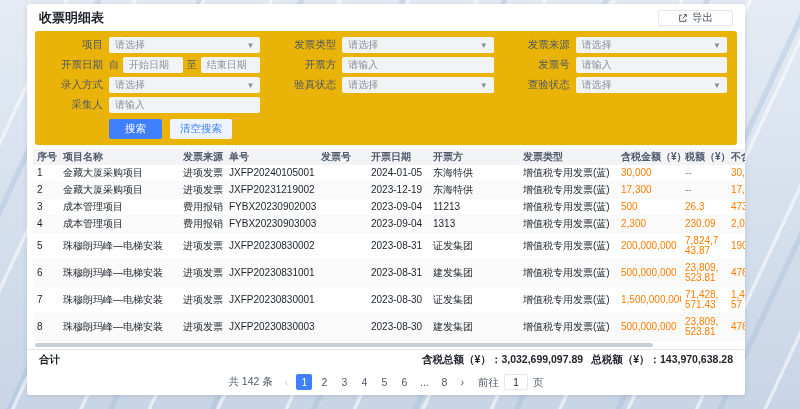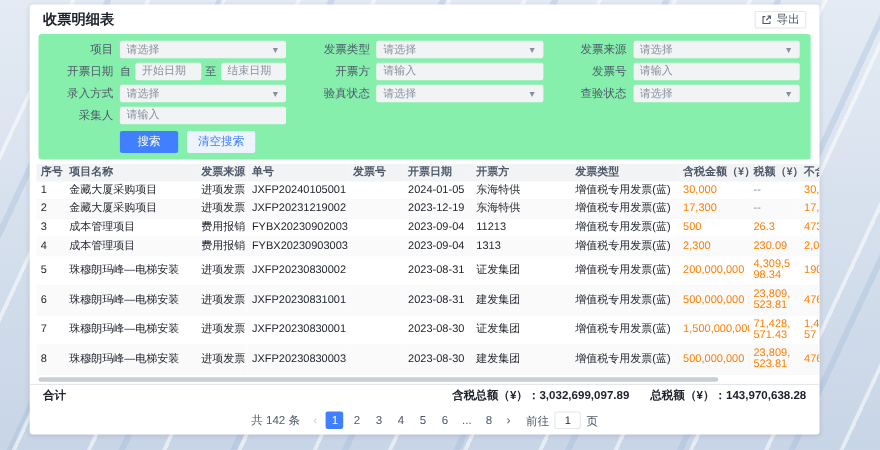--- a/index.html
+++ b/index.html
@@ -12,25 +12,25 @@
       repeating-linear-gradient(115deg, rgba(160,185,215,0) 0px, rgba(160,185,215,0) 86px, rgba(160,185,215,.35) 87px, rgba(160,185,215,.35) 92px),
       linear-gradient(180deg,#e4ebf4,#c8d5e6);
   }
   .card {
     position:absolute; left:27px; top:4px; width:718px; height:391px;
     background:#fff; border-radius:3px; box-shadow:0 1px 5px rgba(29,33,41,.12);
     display:flex; flex-direction:column; overflow:hidden;
   }
   .card-header { display:flex; align-items:center; justify-content:space-between; padding:5px 12px 2px; }
   .card-title { font-size:13px; font-weight:700; color:#1d2129; }
-  .export-btn { display:flex; align-items:center; gap:4px; height:16px; padding:0 5px; background:#fff;
+  .export-btn { display:flex; align-items:center; gap:4px; height:16px; padding:0 19px; background:#fff;
     border:1px solid #e5e6eb; border-radius:2px; color:#4e5969; font-size:10.5px; cursor:pointer; }
   .export-btn svg { display:block; }
 
-  .filter-panel { margin:2px 8px 0; background:#86efac; border-radius:3px; padding:6px 10px; }
+  .filter-panel { margin:2px 8px 0; background:#eab308; border-radius:3px; padding:6px 10px; }
   .filter-grid { display:grid; grid-template-columns:1fr 1fr 1fr; column-gap:18px; row-gap:4px; }
   .field { display:flex; align-items:center; height:16px; min-width:0; }
   .field > label { width:58px; flex:none; text-align:right; margin-right:6px; font-size:10.5px; color:#4e5969; white-space:nowrap; }
   .select, .txt-input {
     flex:1; min-width:0; height:16px; background:#f2f3f5; border:none; border-radius:2px;
     display:flex; align-items:center; padding:0 6px; font-size:10px; color:#86909c;
     font-family:inherit; outline:none;
   }
   input.txt-input { display:inline-block; line-height:16px;font-family:Liberation Serif, serif; }
   input.txt-input::placeholder { color:#86909c; }
@@ -51,21 +51,21 @@
   td.nowrap { white-space:nowrap; }
   td.wrap { word-break:break-all; }
   .num { color:#ff7d00; }
   .muted { color:#86909c; }
 
   .hscroll { height:4px; margin:2px 8px; background:transparent; }
   .hscroll .thumb { width:88%; height:4px; background:#c9cdd4; border-radius:2px; }
 
   .summary { display:flex; align-items:center; padding:3px 12px; border-top:1px solid #e5e6eb;
     font-size:10.5px; font-weight:700; color:#1d2129; }
-  .sum-values { margin-left:auto; display:flex; gap:19px; white-space:nowrap; }
+  .sum-values { margin-left:auto; display:flex; gap:8px; white-space:nowrap; }
 
   .pagination { margin-top:auto; display:flex; align-items:center; justify-content:center; gap:6px;
     padding:4px 0 5px; font-size:10.5px; color:#4e5969; }
   .pg-total { margin-right:4px; }
   .arrow { border:none; background:transparent; font-size:11px; line-height:16px; height:16px; padding:0 2px; cursor:pointer; font-family:inherit; }
   .arrow.prev { color:#c9cdd4; }
   .arrow.next { color:#4e5969; }
   .pages { display:flex; gap:4px; }
   .page { min-width:16px; height:16px; line-height:16px; text-align:center; padding:0 3px;
     border:none; background:transparent; color:#4e5969; font-size:10.5px; border-radius:2px; cursor:pointer; font-family:inherit; }
@@ -255,21 +255,21 @@
           <tr>
             <td class="nowrap">5</td>
             <td class="nowrap">珠穆朗玛峰—电梯安装</td>
             <td class="nowrap">进项发票</td>
             <td class="nowrap">JXFP20230830002</td>
             <td class="nowrap"></td>
             <td class="nowrap">2023-08-31</td>
             <td class="nowrap">证发集团</td>
             <td class="nowrap">增值税专用发票(蓝)</td>
             <td class="nowrap num">200,000,000</td>
-            <td class="wrap num">4,309,598.34</td>
+            <td class="wrap num">7,824,743.87</td>
             <td class="wrap num">190,476,190.48</td>
           </tr>
           <tr>
             <td class="nowrap">6</td>
             <td class="nowrap">珠穆朗玛峰—电梯安装</td>
             <td class="nowrap">进项发票</td>
             <td class="nowrap">JXFP20230831001</td>
             <td class="nowrap"></td>
             <td class="nowrap">2023-08-31</td>
             <td class="nowrap">建发集团</td>

